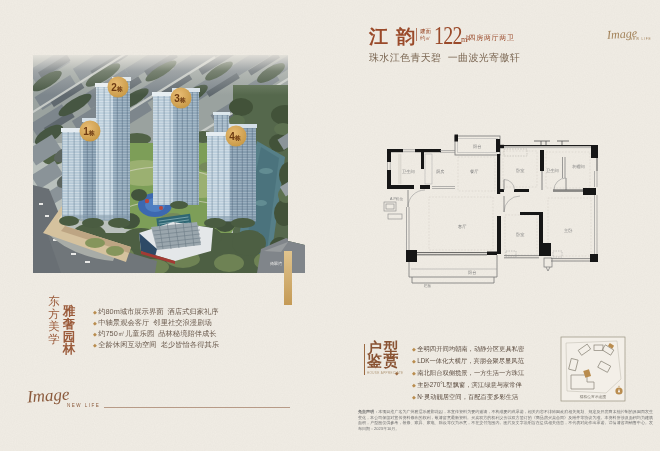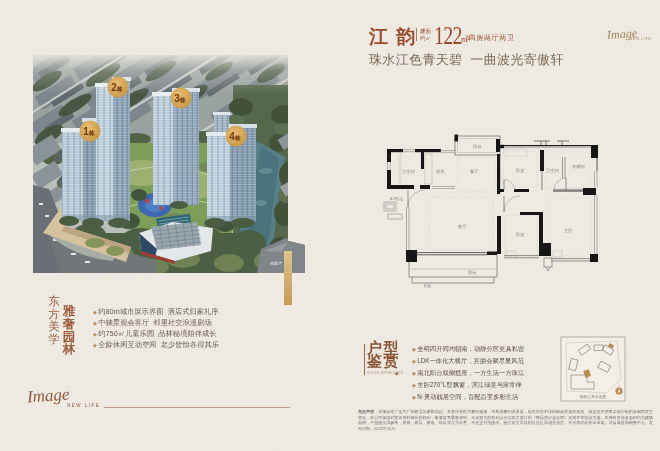--- a/index.html
+++ b/index.html
@@ -327,21 +327,21 @@
 <div class="abs serif" style="left:369px;top:24px;font-size:19px;font-weight:bold;color:#9a4a2a;letter-spacing:8px;">江韵</div>
 
 <div class="abs" style="left:416px;top:28px;width:1px;height:13px;background:#9a4a2a;opacity:.7"></div>
 <div class="abs" style="left:420px;top:28px;font-size:5.5px;color:#9a4a2a;line-height:6.5px;">建面<br>约㎡</div>
 
 <div class="abs serif" style="left:434px;top:22px;font-size:25px;color:#9a4a2a;letter-spacing:-1px;transform:scaleX(.8);transform-origin:0 0;">122</div>
 <div class="abs serif" style="left:461px;top:35px;font-size:8px;color:#9a4a2a;">m²</div>
 
 <div class="abs" style="left:466px;top:33px;font-size:7px;color:#9a4a2a;letter-spacing:0.7px;">|四房两厅两卫</div>
 
-<div class="abs" style="left:369px;top:51px;font-size:13px;color:#7a6652;letter-spacing:0.35px;text-align:right;">珠水江色青天碧&nbsp;&nbsp;一曲波光寄傲轩</div>
+<div class="abs" style="left:369px;top:51px;font-size:10px;color:#7a6652;letter-spacing:0.35px;text-align:right;">珠水江色青天碧&nbsp;&nbsp;一曲波光寄傲轩</div>
 
 <div class="abs serif" style="left:607px;top:27px;font-size:12px;font-style:italic;color:#a3835a;transform:rotate(-4deg);">Image</div>
 <div class="abs" style="left:630px;top:37px;font-size:3.2px;color:#a3835a;letter-spacing:0.8px;">NEW LIFE</div>
 
 <svg class="abs" style="left:376px;top:130px" width="228" height="162" viewBox="0 0 228 162">
   <g font-family="Liberation Sans" font-size="4.2" fill="#7f7f7f">
 
     <g fill="none" stroke="#cdcac2" stroke-width="0.45" stroke-dasharray="1.6 1.6">
       <rect x="82" y="27" width="37" height="34"></rect>
       <rect x="127" y="21" width="34" height="36"></rect>

